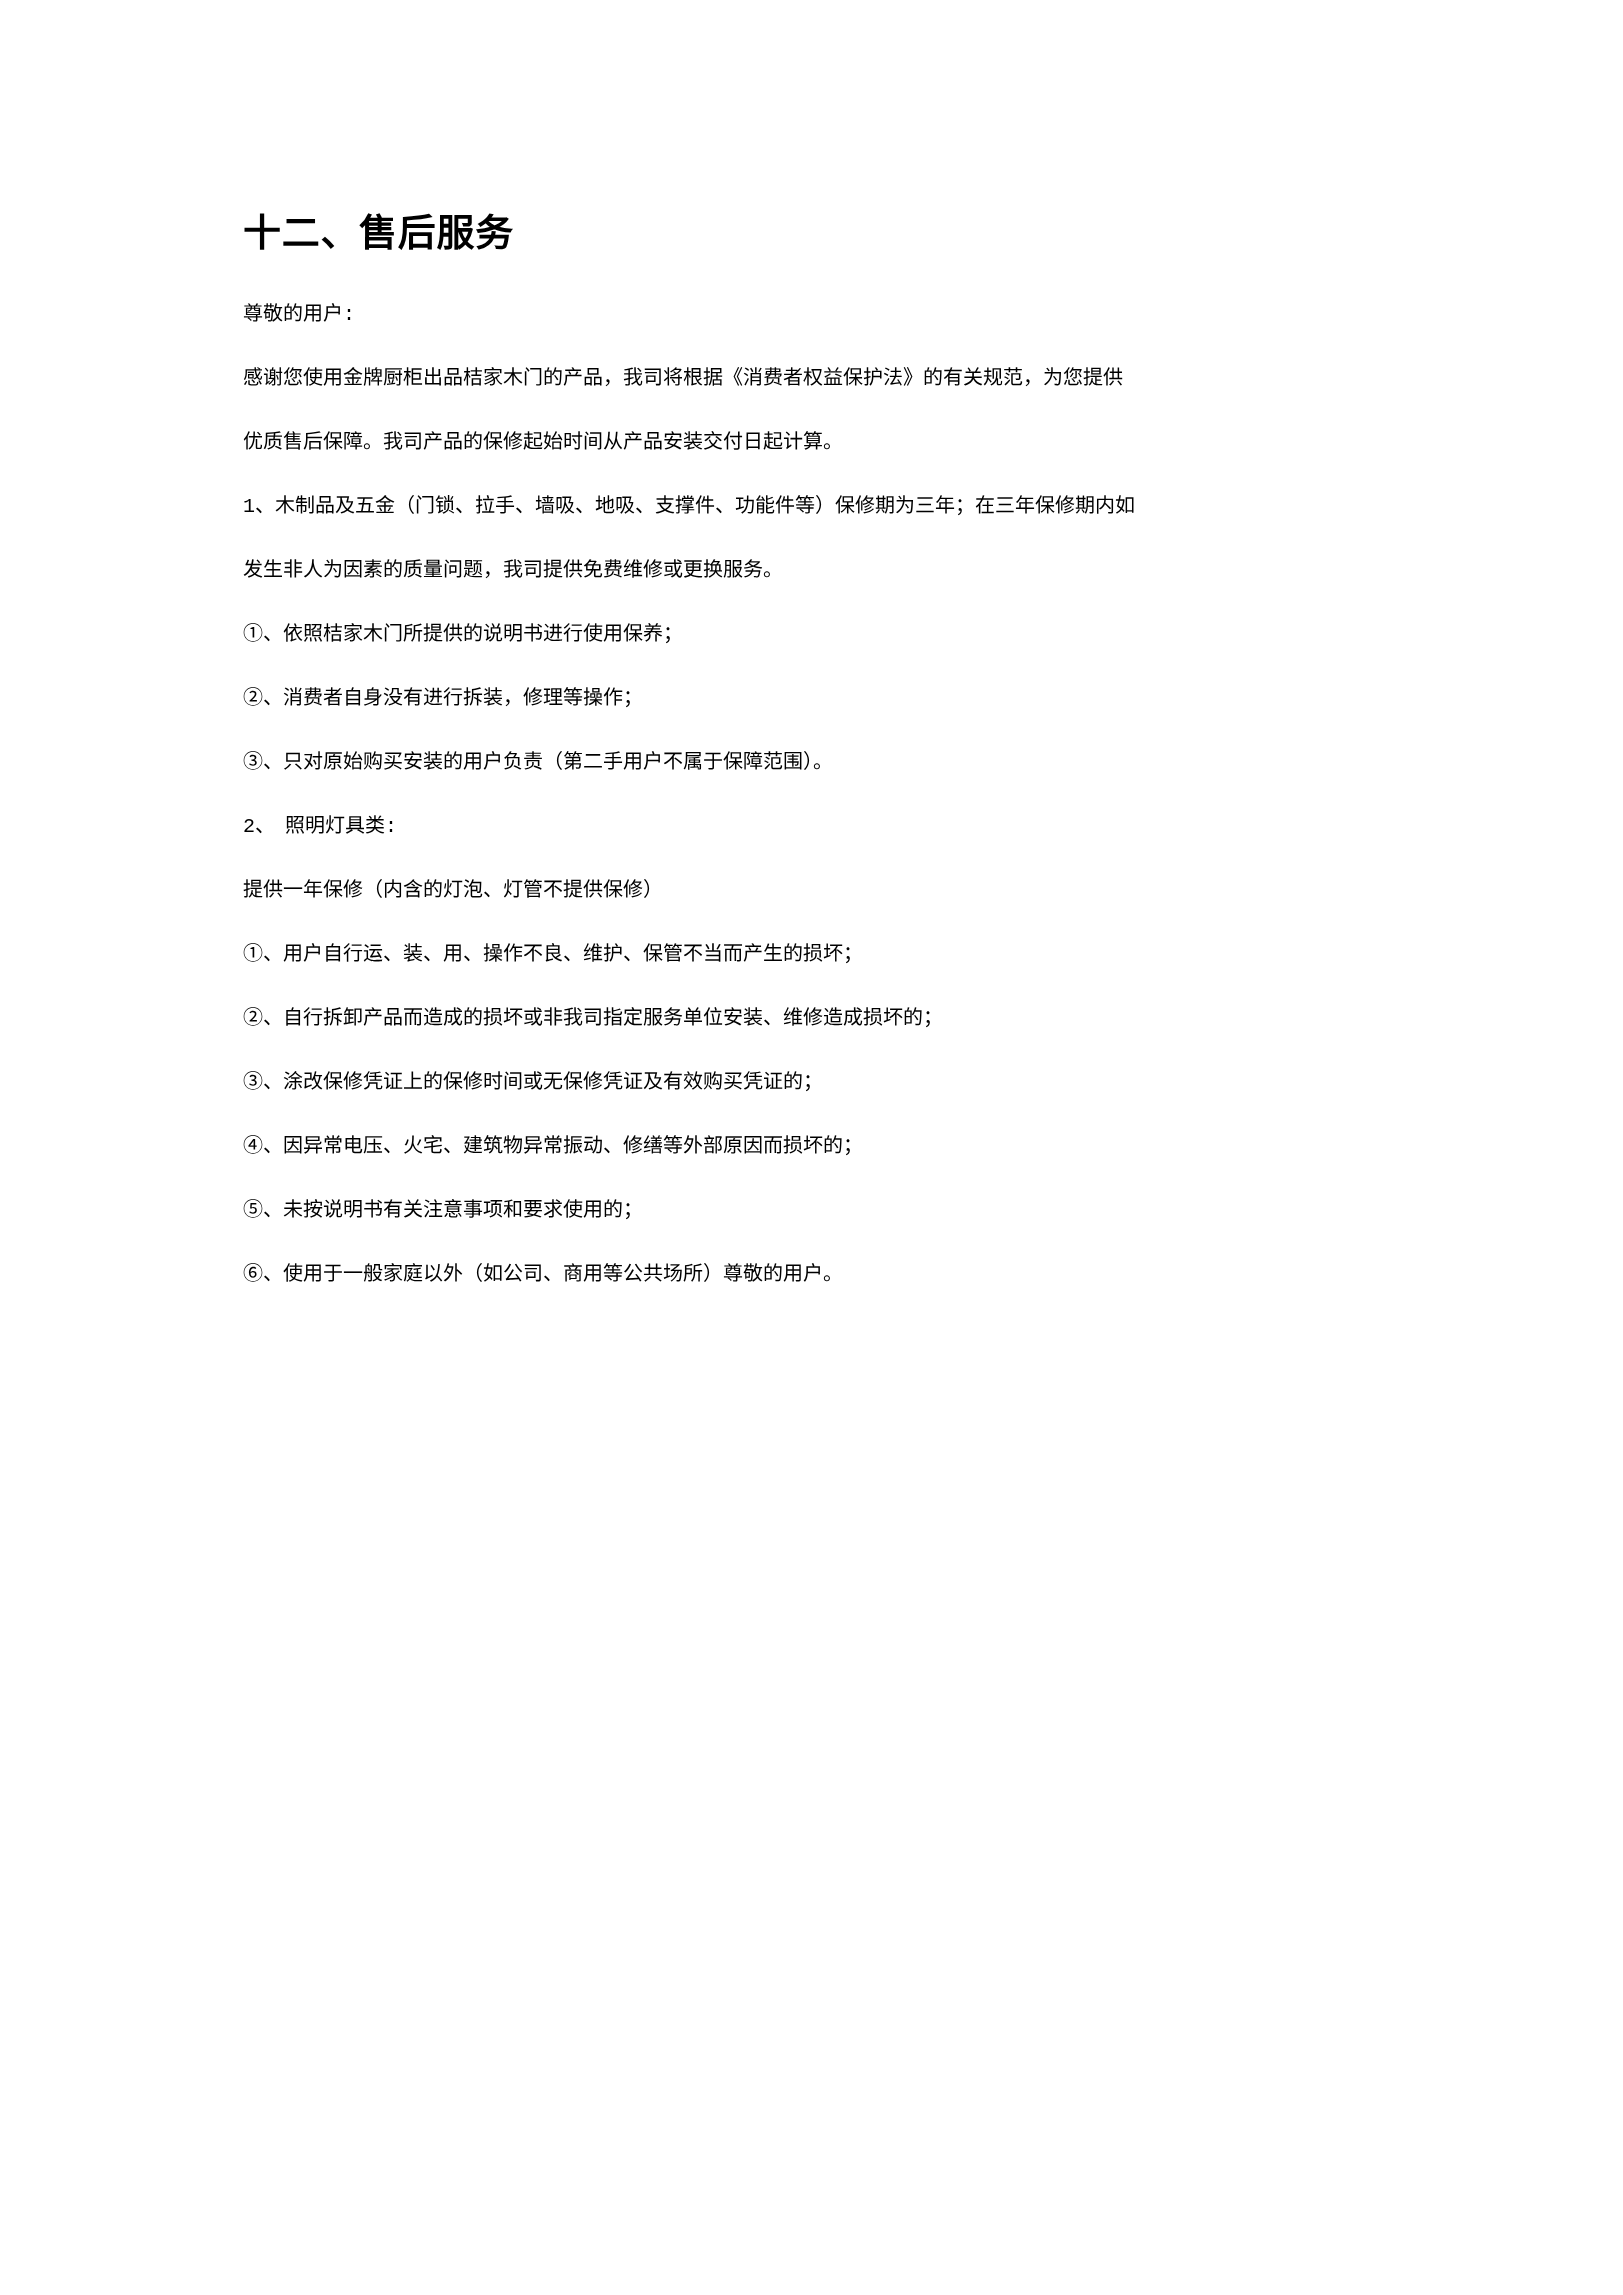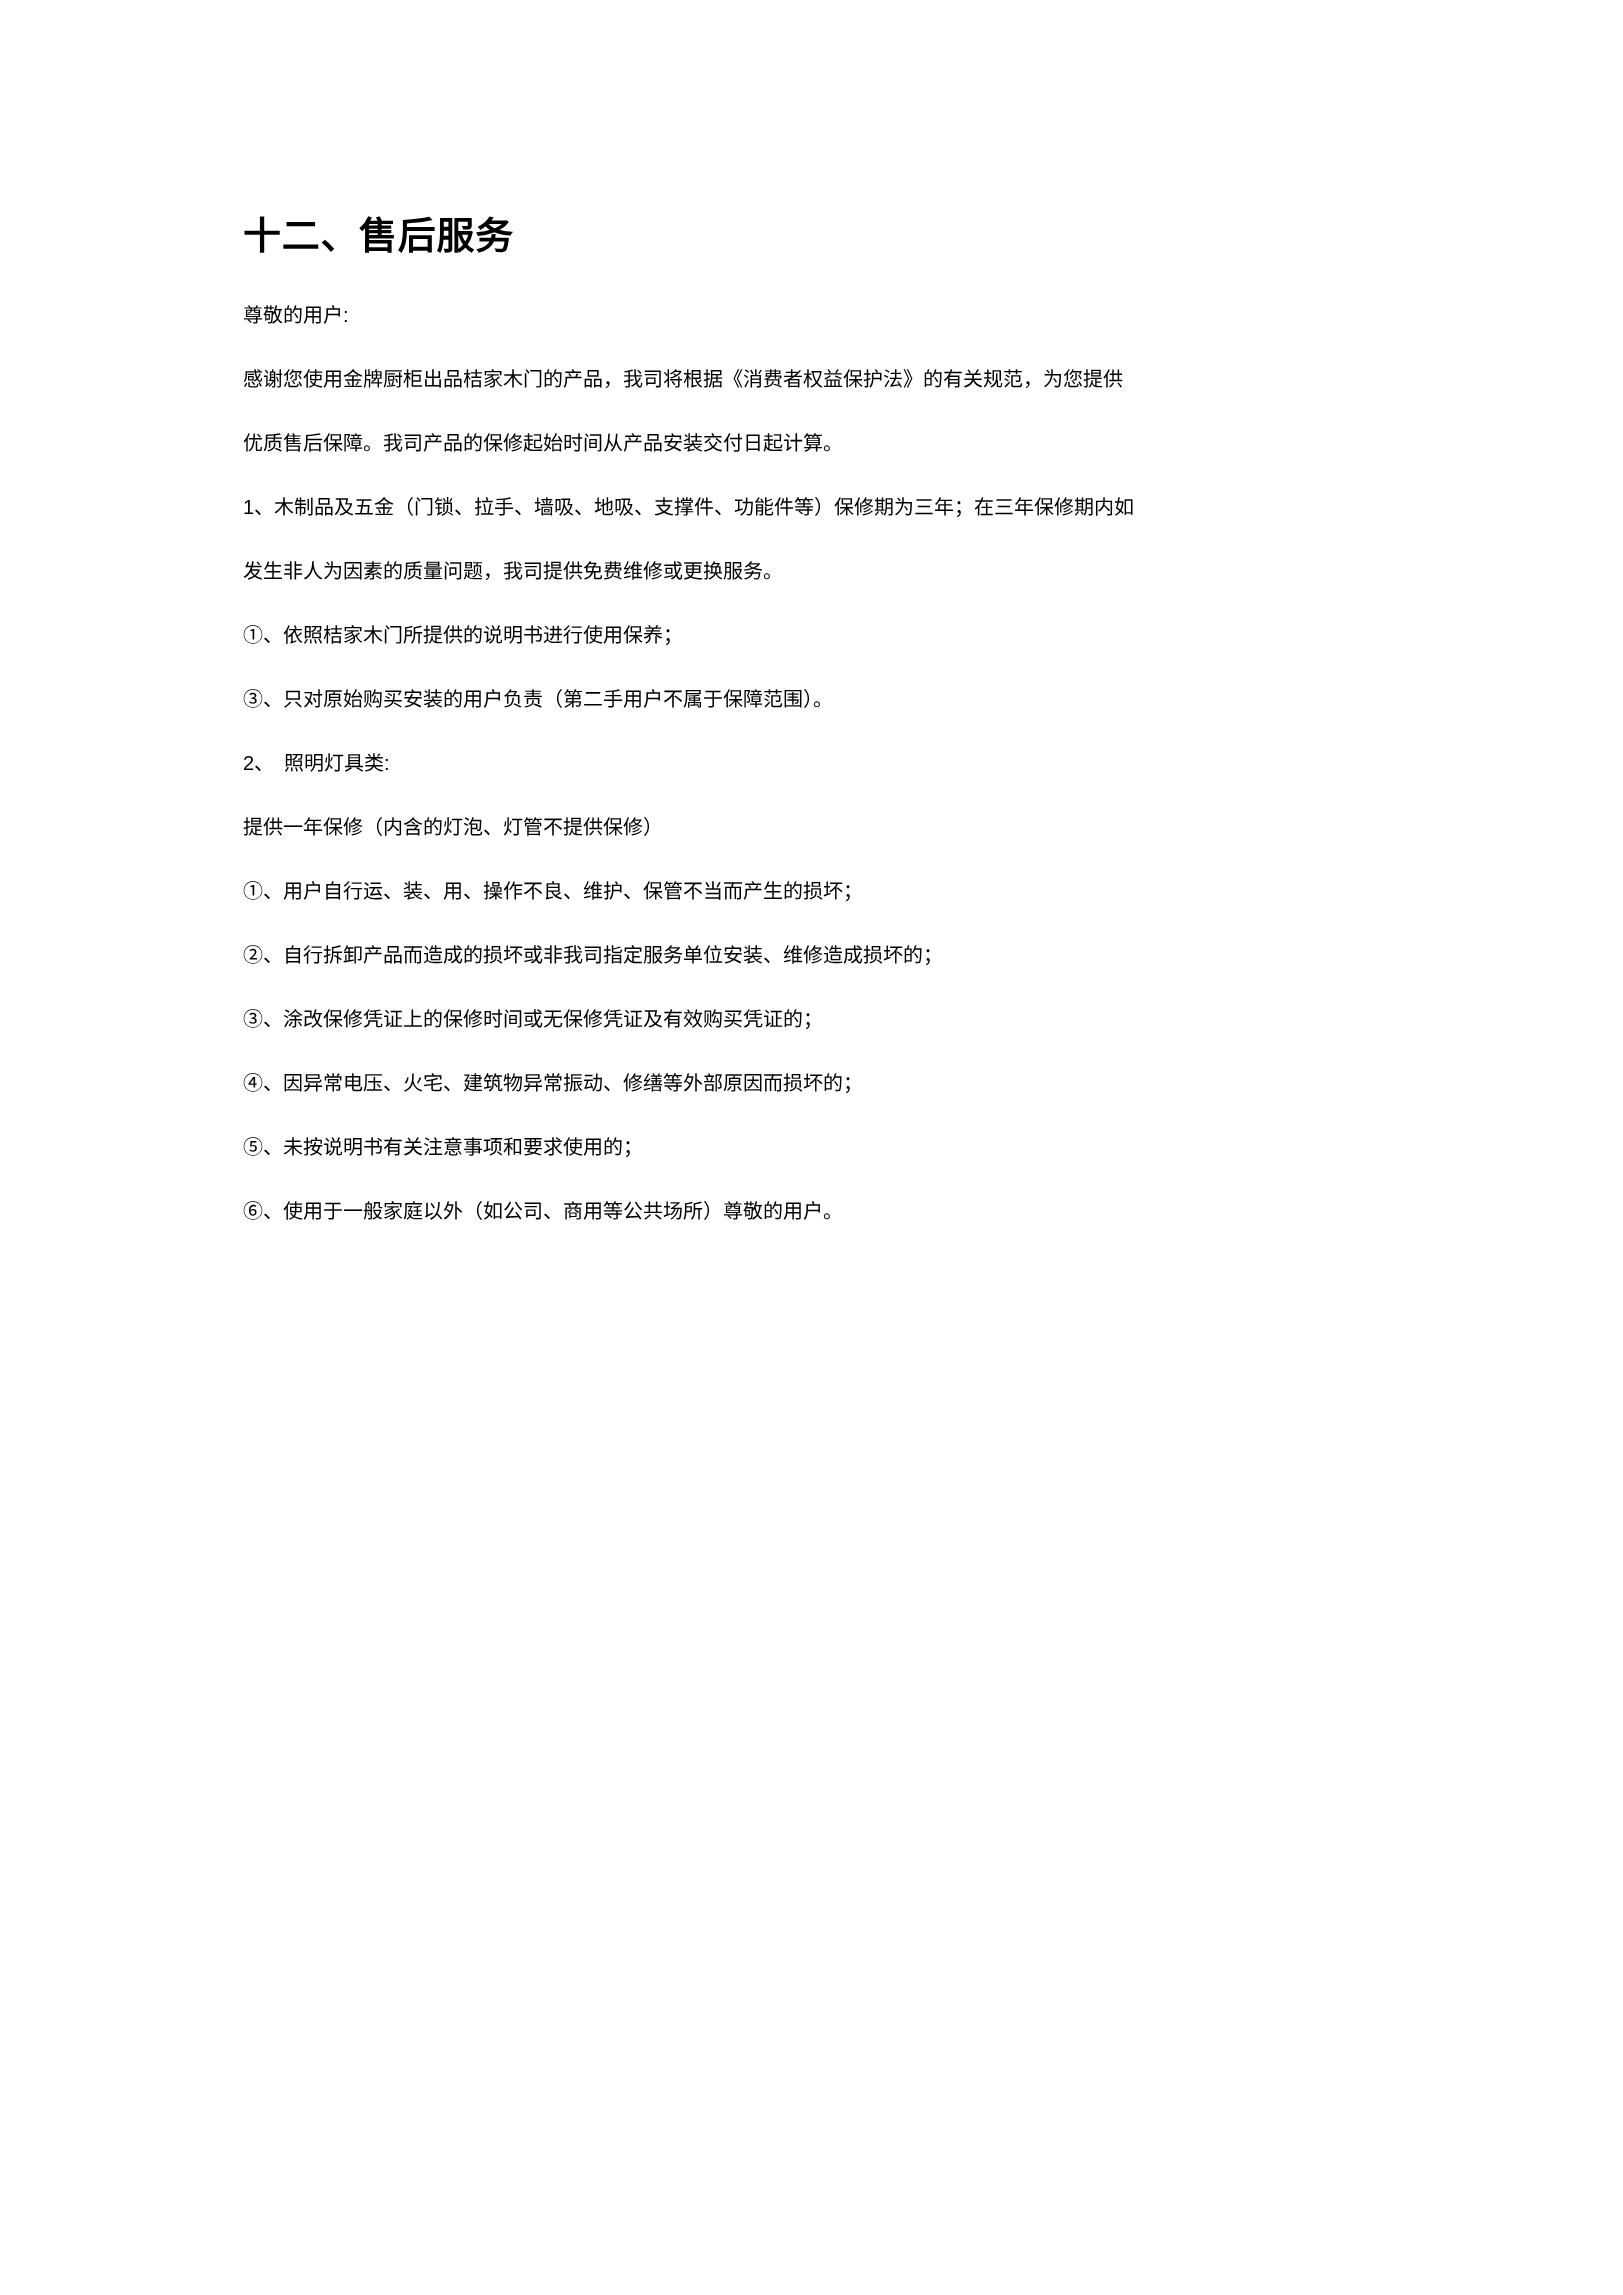--- a/index.html
+++ b/index.html
@@ -6,21 +6,21 @@
     margin: 0;
     padding: 0;
     background: #ffffff;
   }
   .page {
     position: relative;
     width: 1623px;
     height: 2295px;
     background: #ffffff;
     overflow: hidden;
-    font-family: Liberation Sans, sans-serif;
+    font-family: Liberation Mono, monospace;
     color: #000000;
   }
   .doc {
     position: absolute;
     left: 243px;
     top: 213px;
     width: 1276px;
   }
   .doc h1 {
     margin: 0 0 23.6px 0;
@@ -62,20 +62,23 @@
 
     <p>
       <span class="line">1、木制品及五金（门锁、拉手、墙吸、地吸、支撑件、功能件等）保修期为三年；在三年保修期内如</span>
       <span class="line">发生非人为因素的质量问题，我司提供免费维修或更换服务。</span>
     </p>
 
     <p>
       <span class="line">①、依照桔家木门所提供的说明书进行使用保养；</span>
     </p>
 
+    <p>
+      <span class="line">②、消费者自身没有进行拆装，修理等操作；</span>
+    </p>
 
     <p>
       <span class="line">③、只对原始购买安装的用户负责（第二手用户不属于保障范围）。</span>
     </p>
 
 
 
     <p>
       <span class="line">2、　照明灯具类:</span>
     </p>

